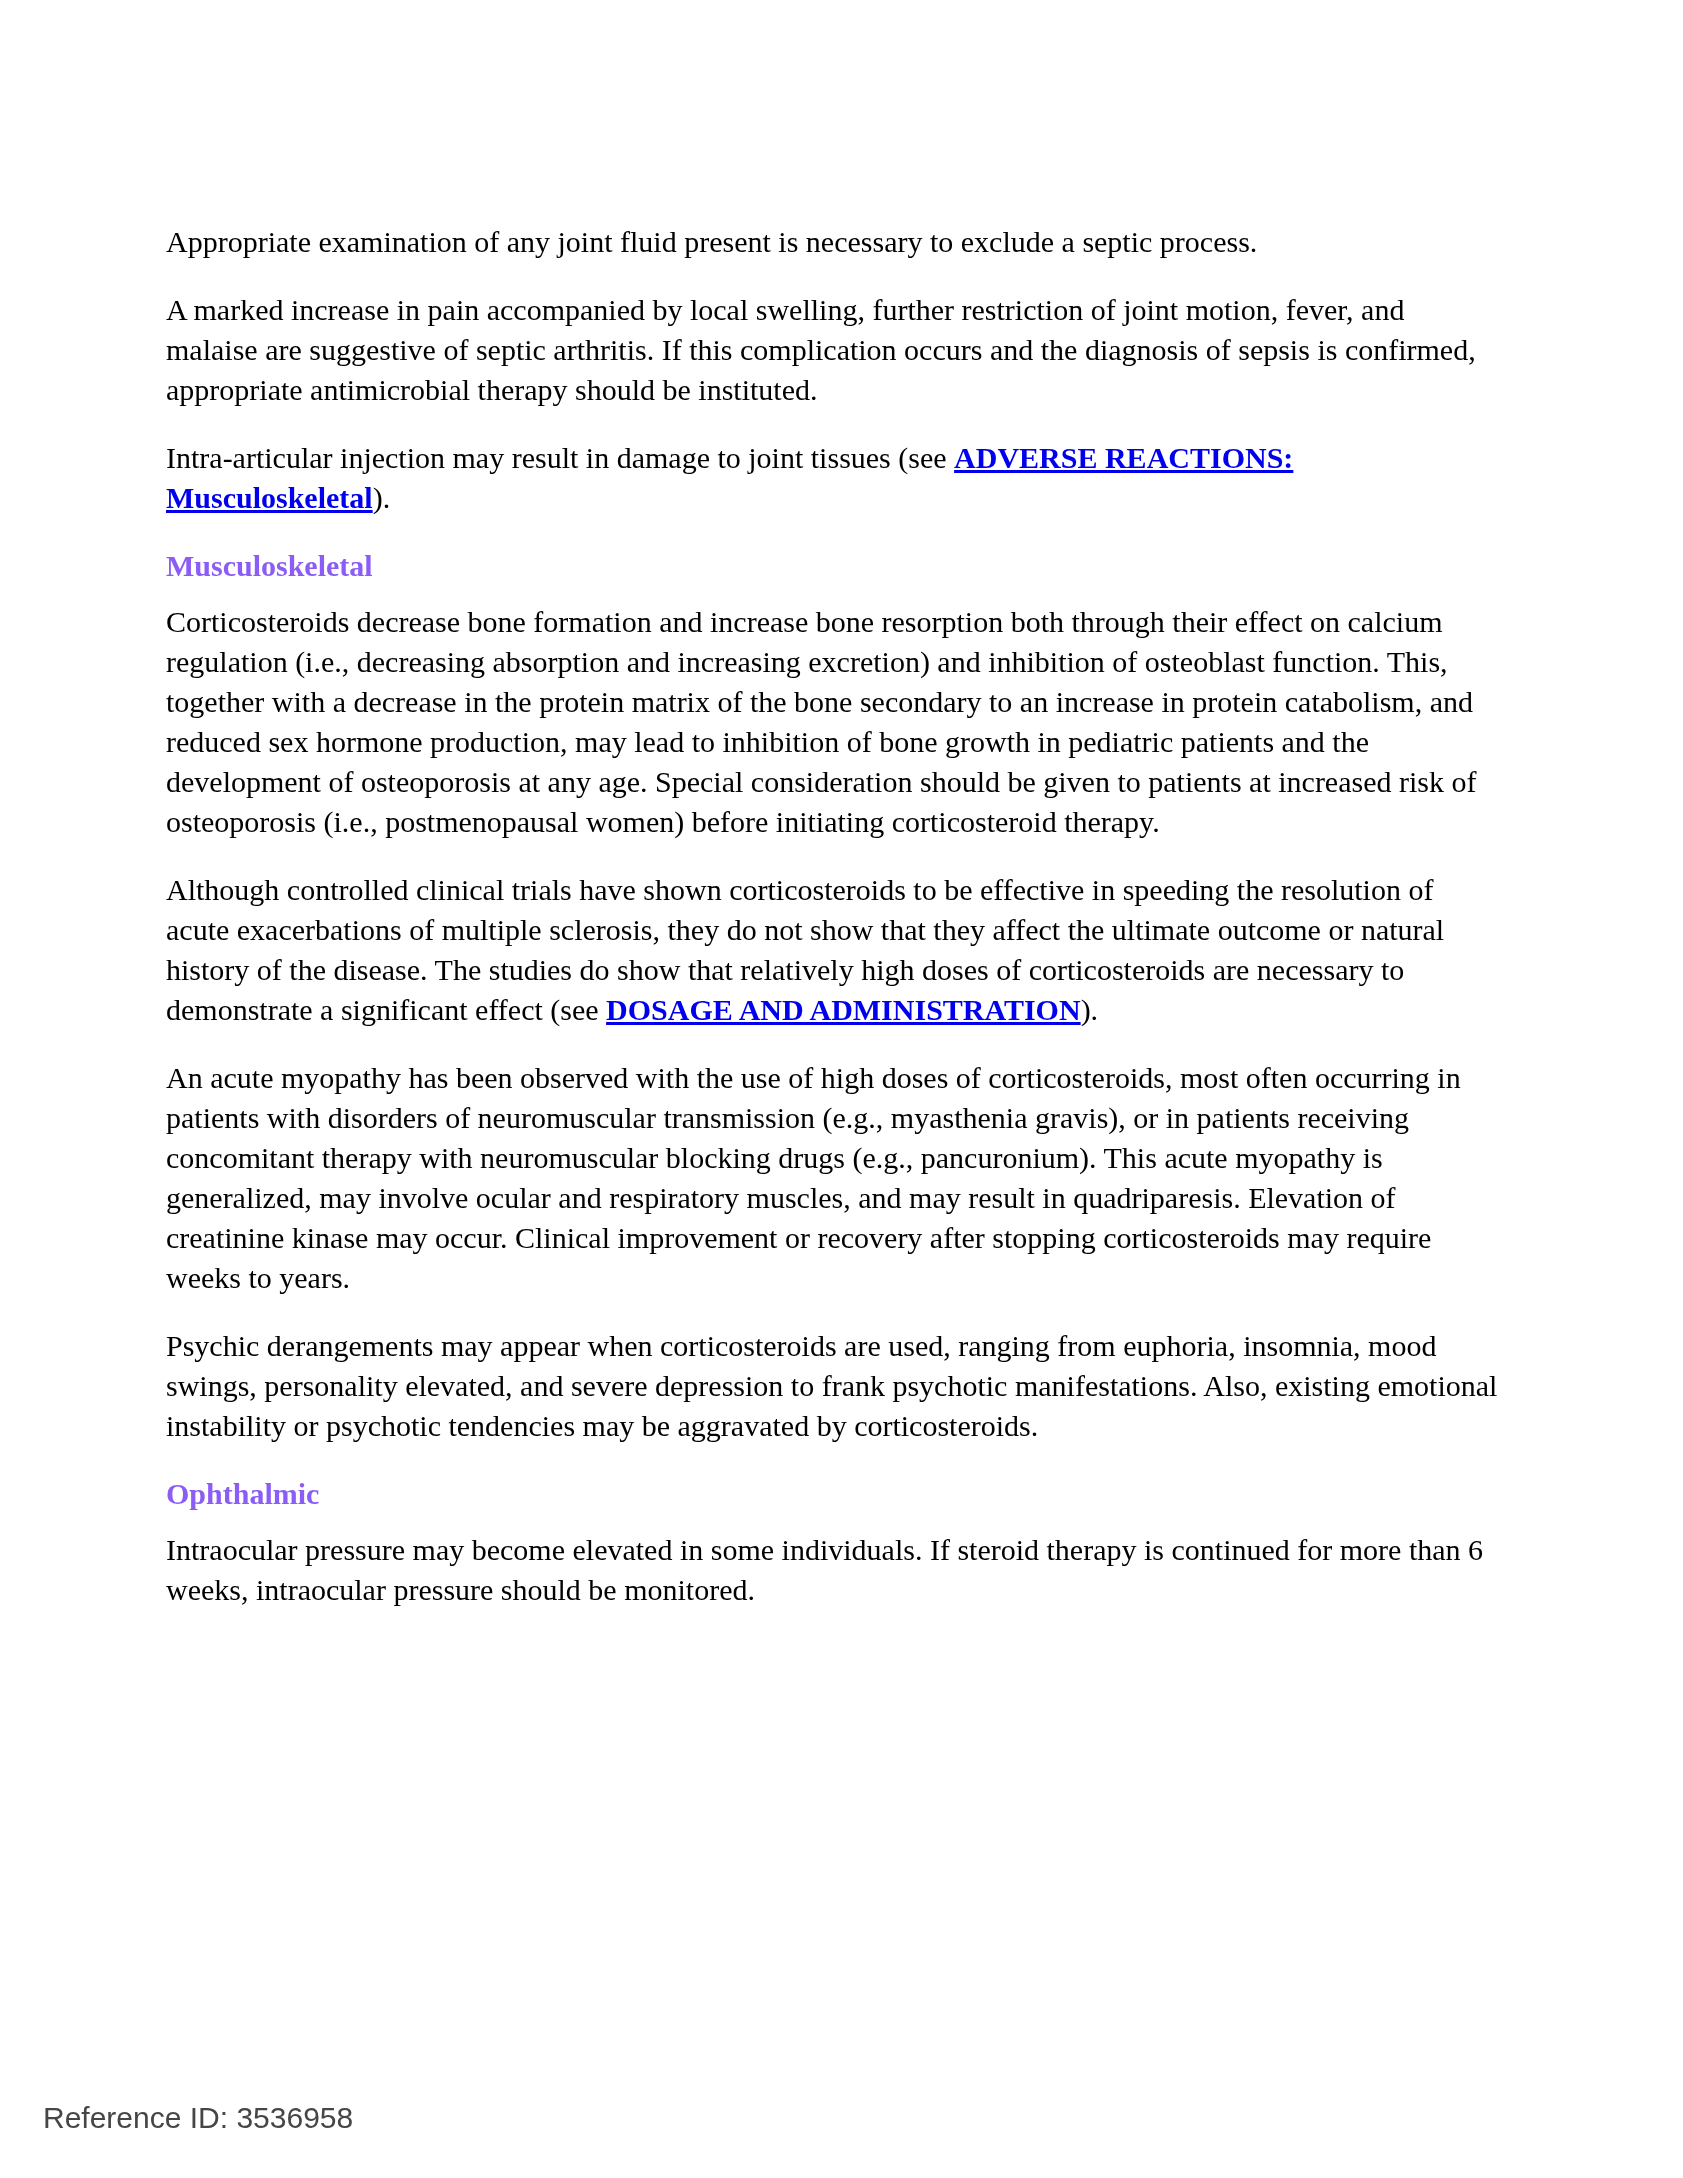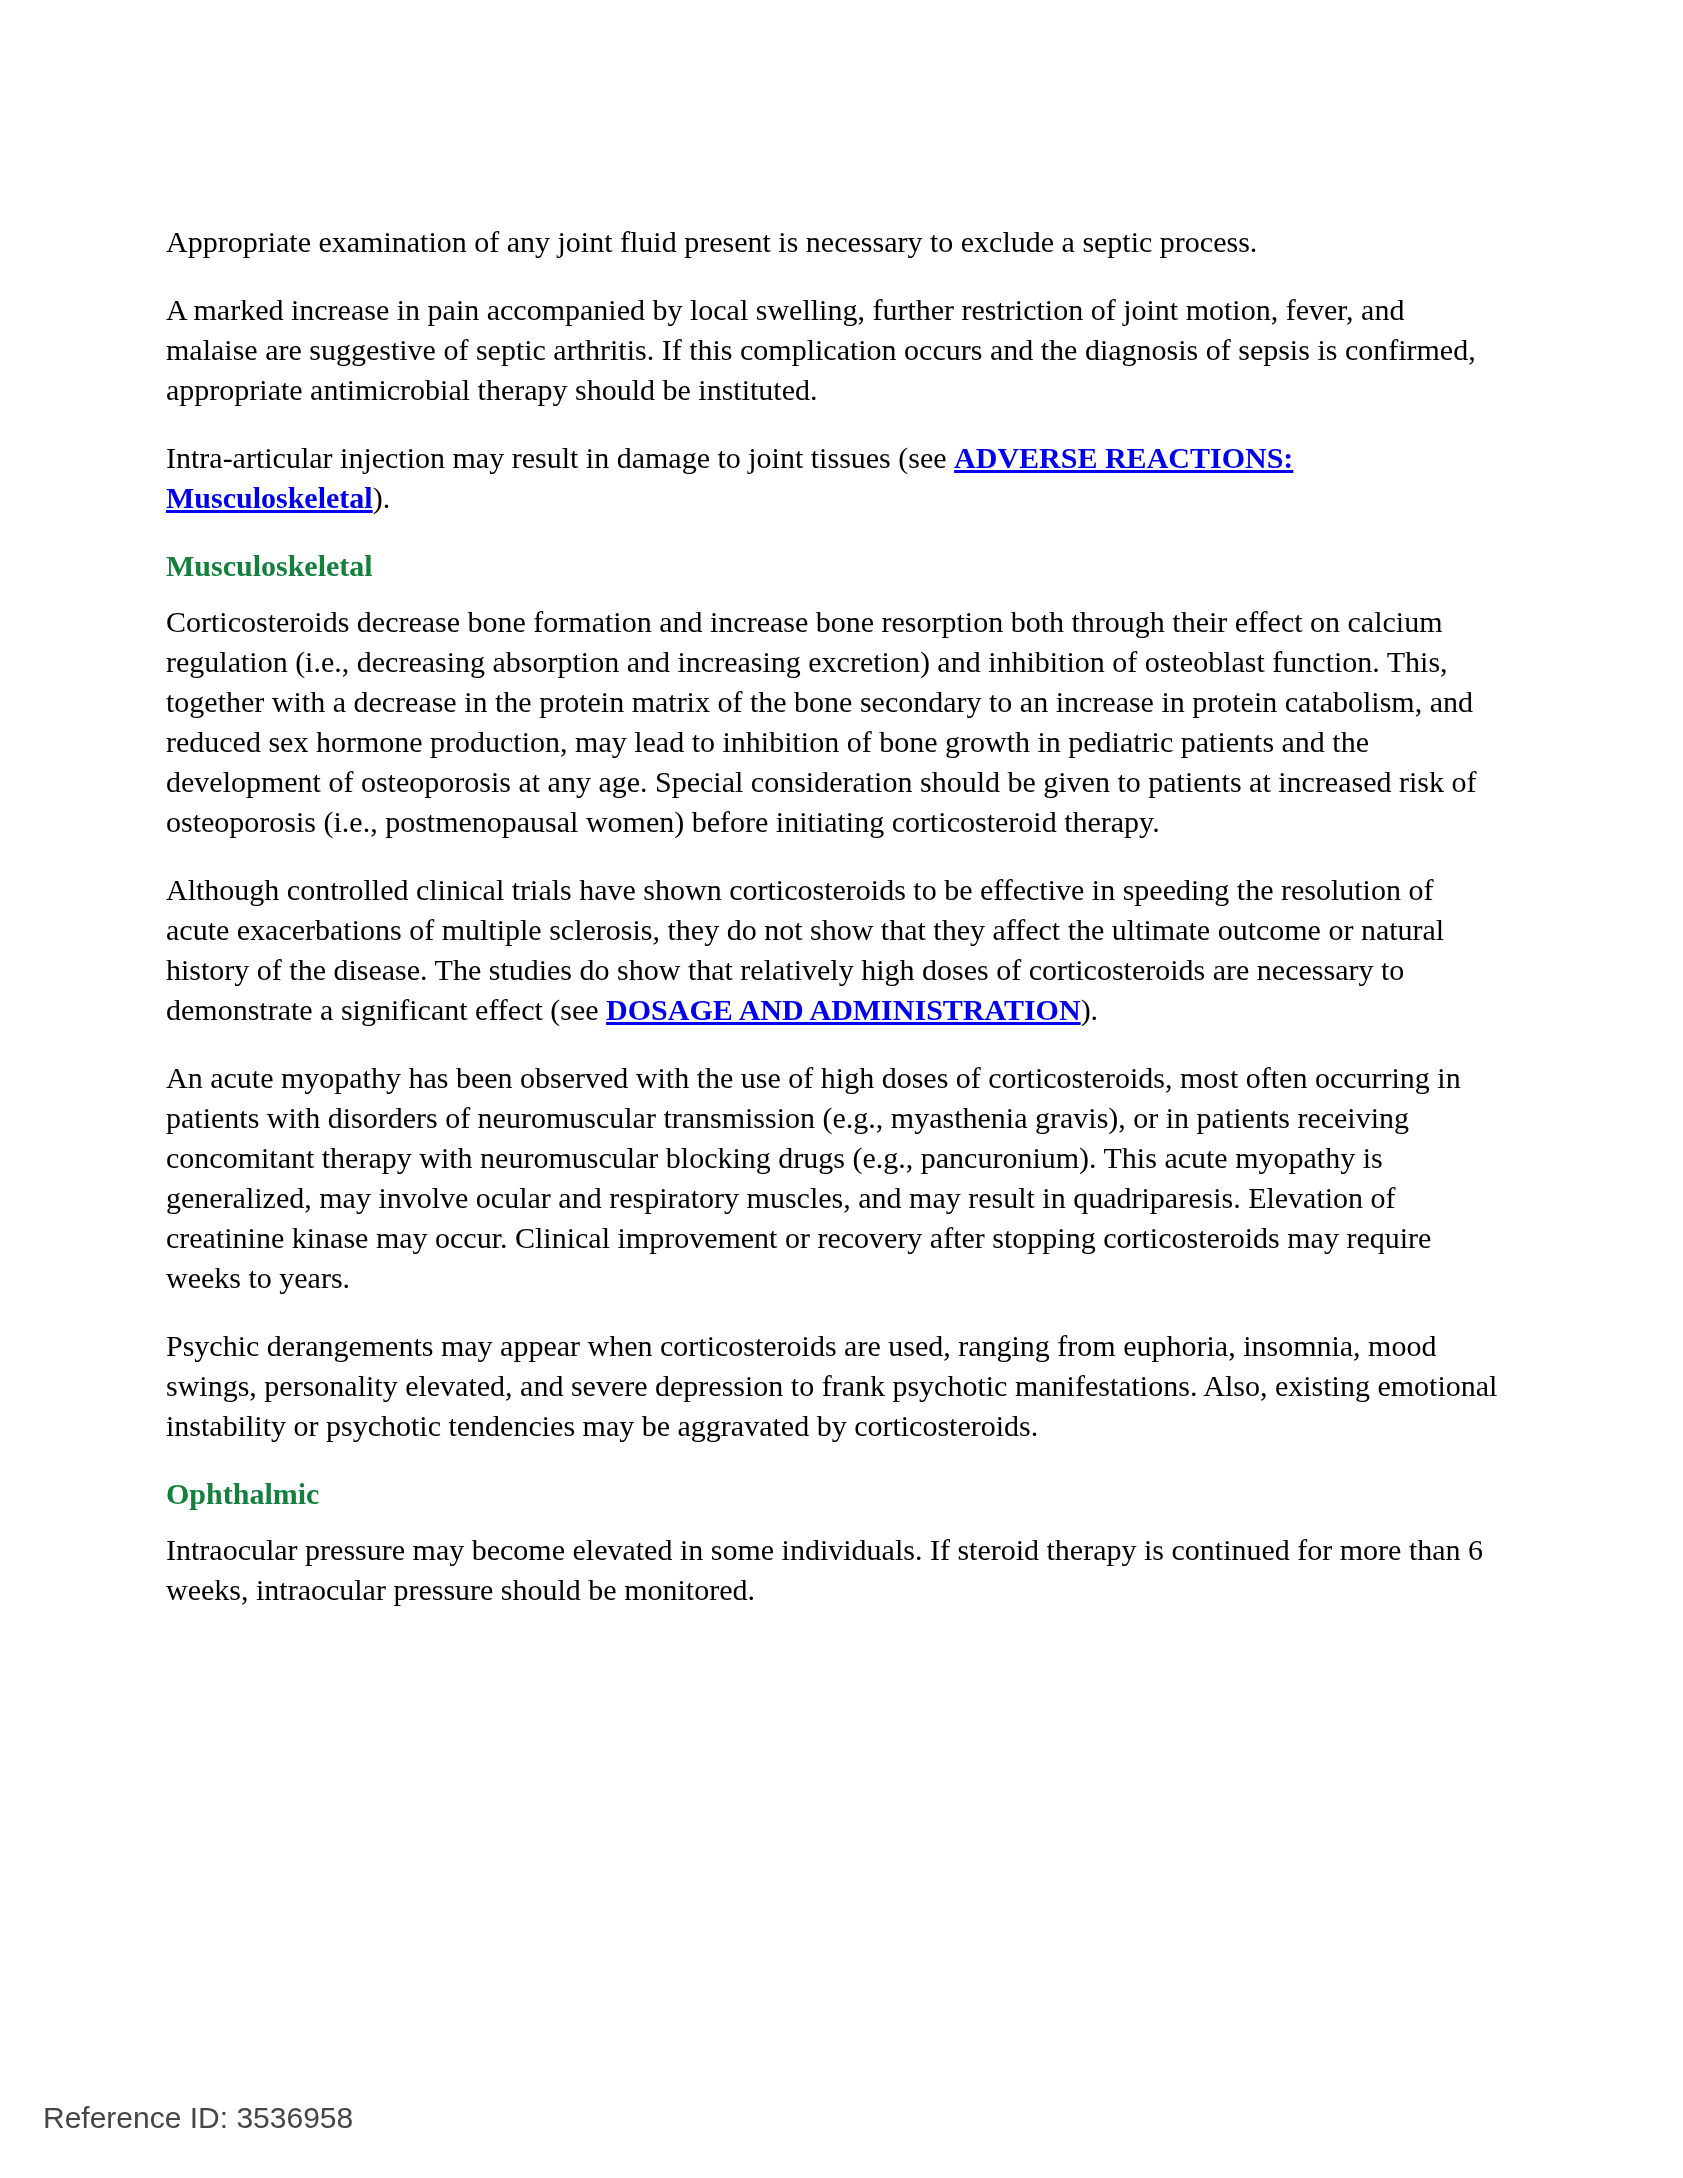--- a/index.html
+++ b/index.html
@@ -27,21 +27,21 @@
     margin-top: 28px;
   }
   .content p {
     margin: 0 0 28px 0;
   }
   .content h2 {
     font-size: 30px;
     line-height: 40px;
     font-weight: bold;
     margin: 12px 0 16px 0;
-    color: #15803d;
+    color: #8b5cf6;
   }
   a.doclink {
     color: #0000EE;
     font-weight: bold;
     text-decoration: underline;
     cursor: pointer;
   }
   .footer {
     position: absolute;
     left: 43px;

